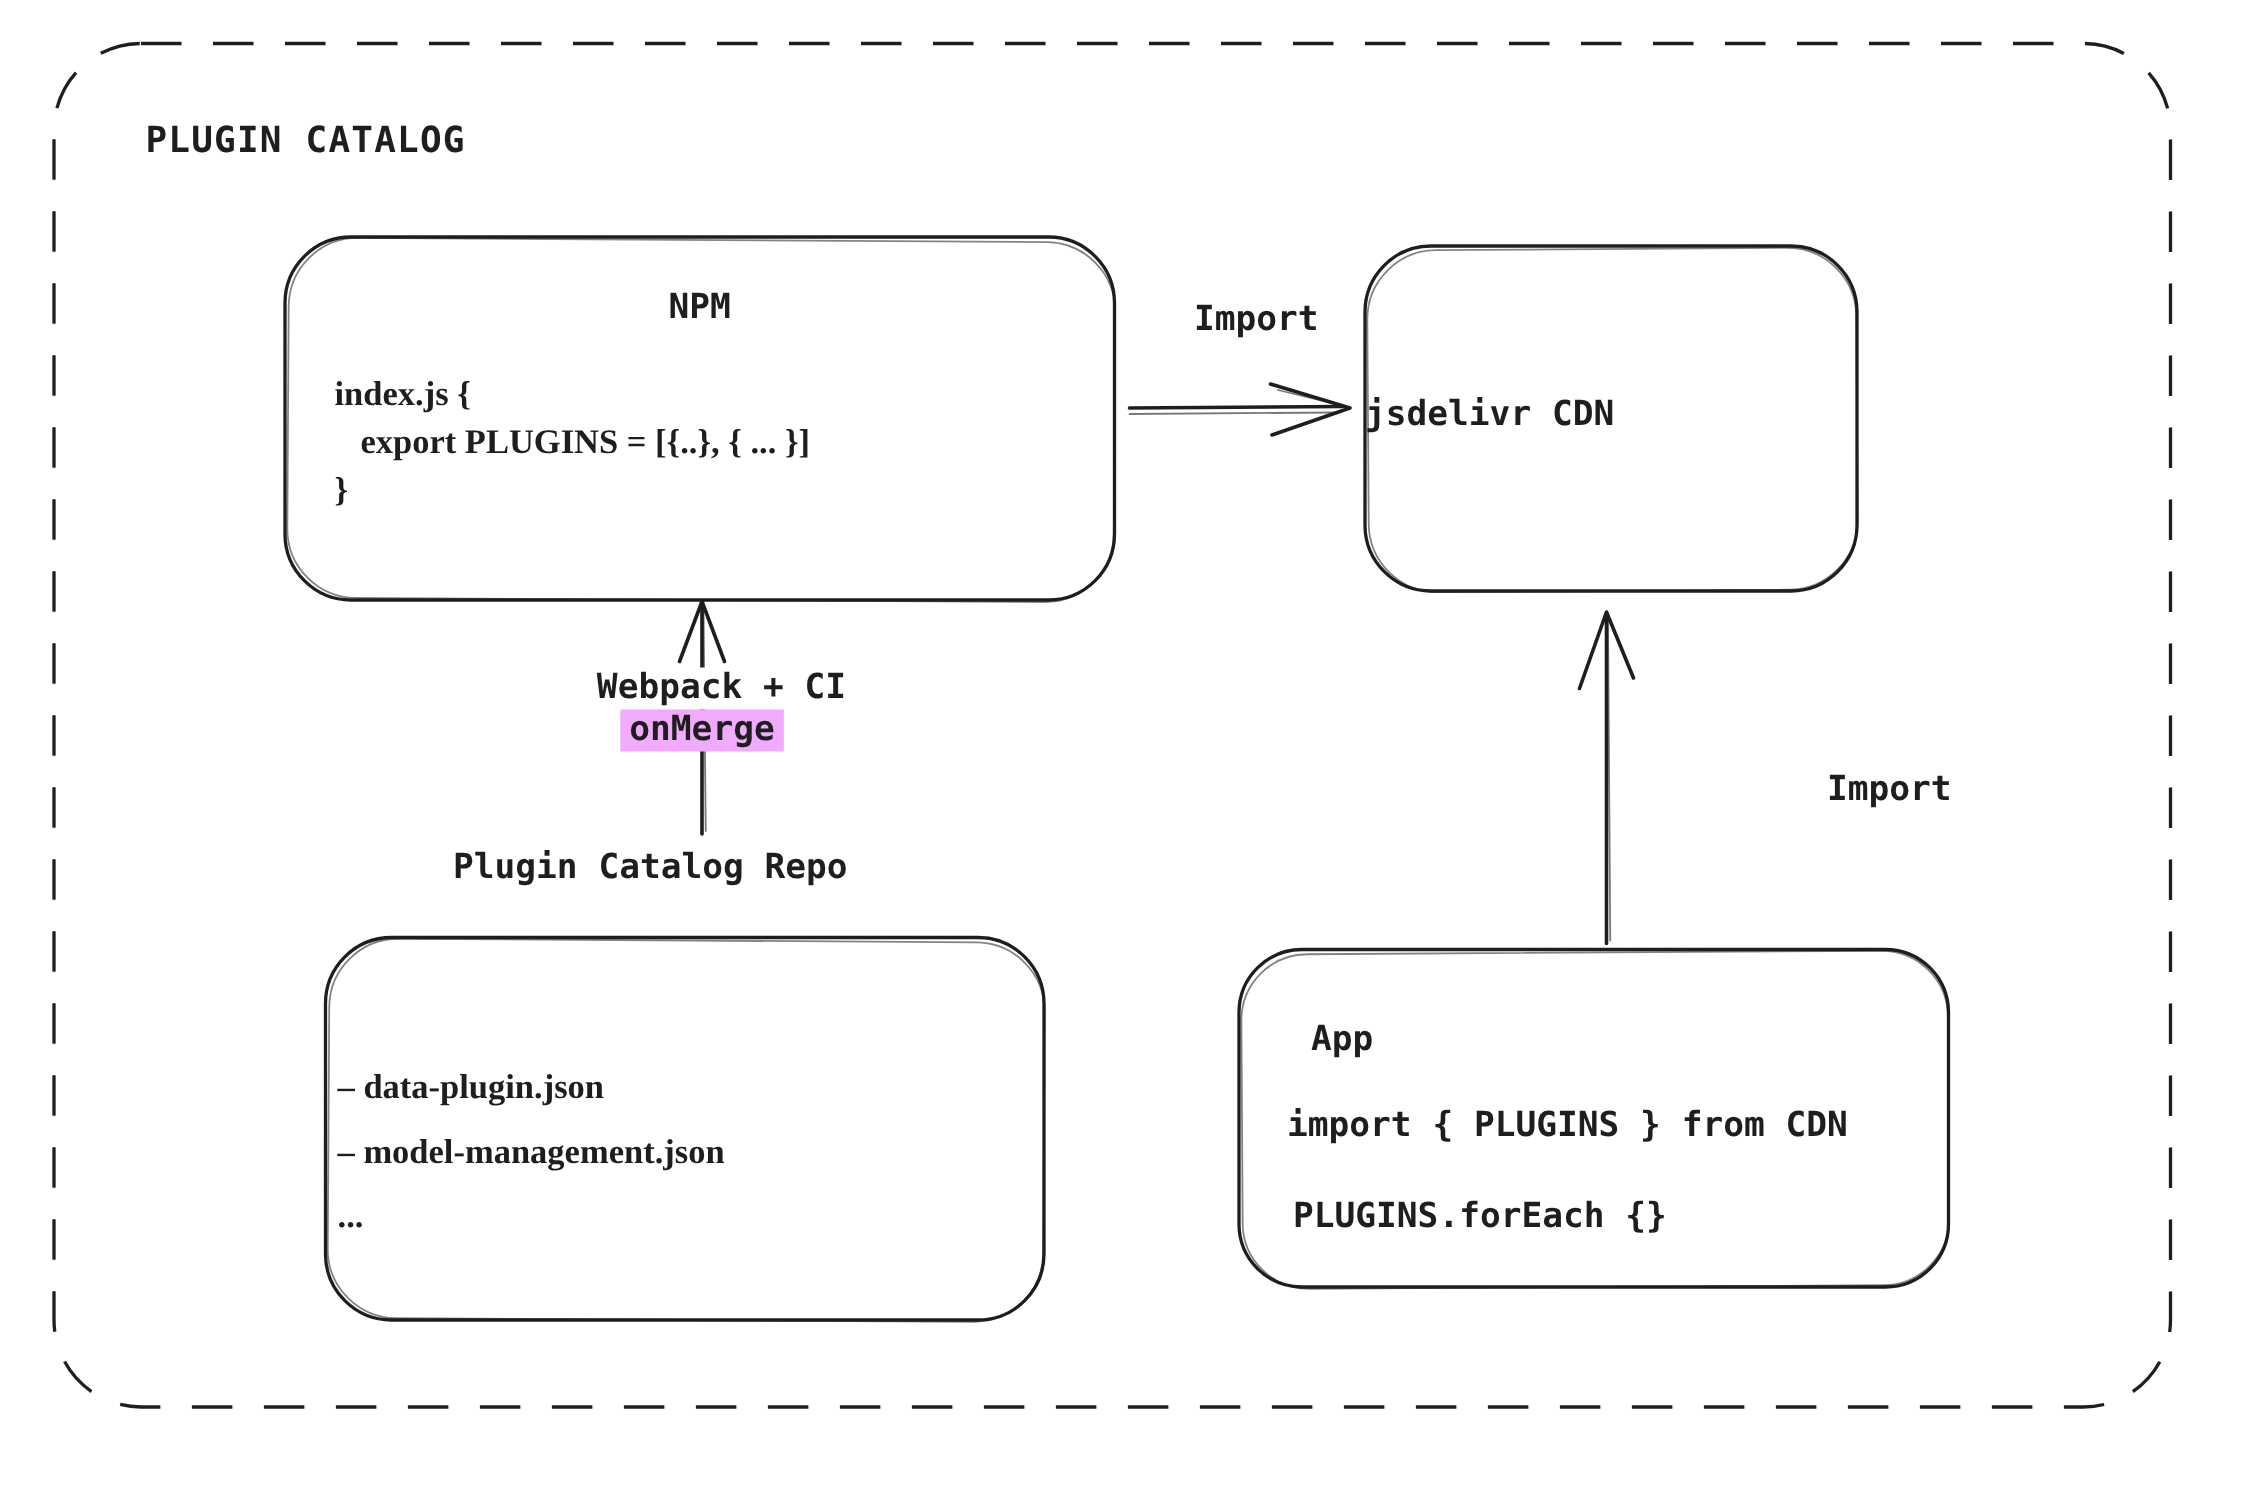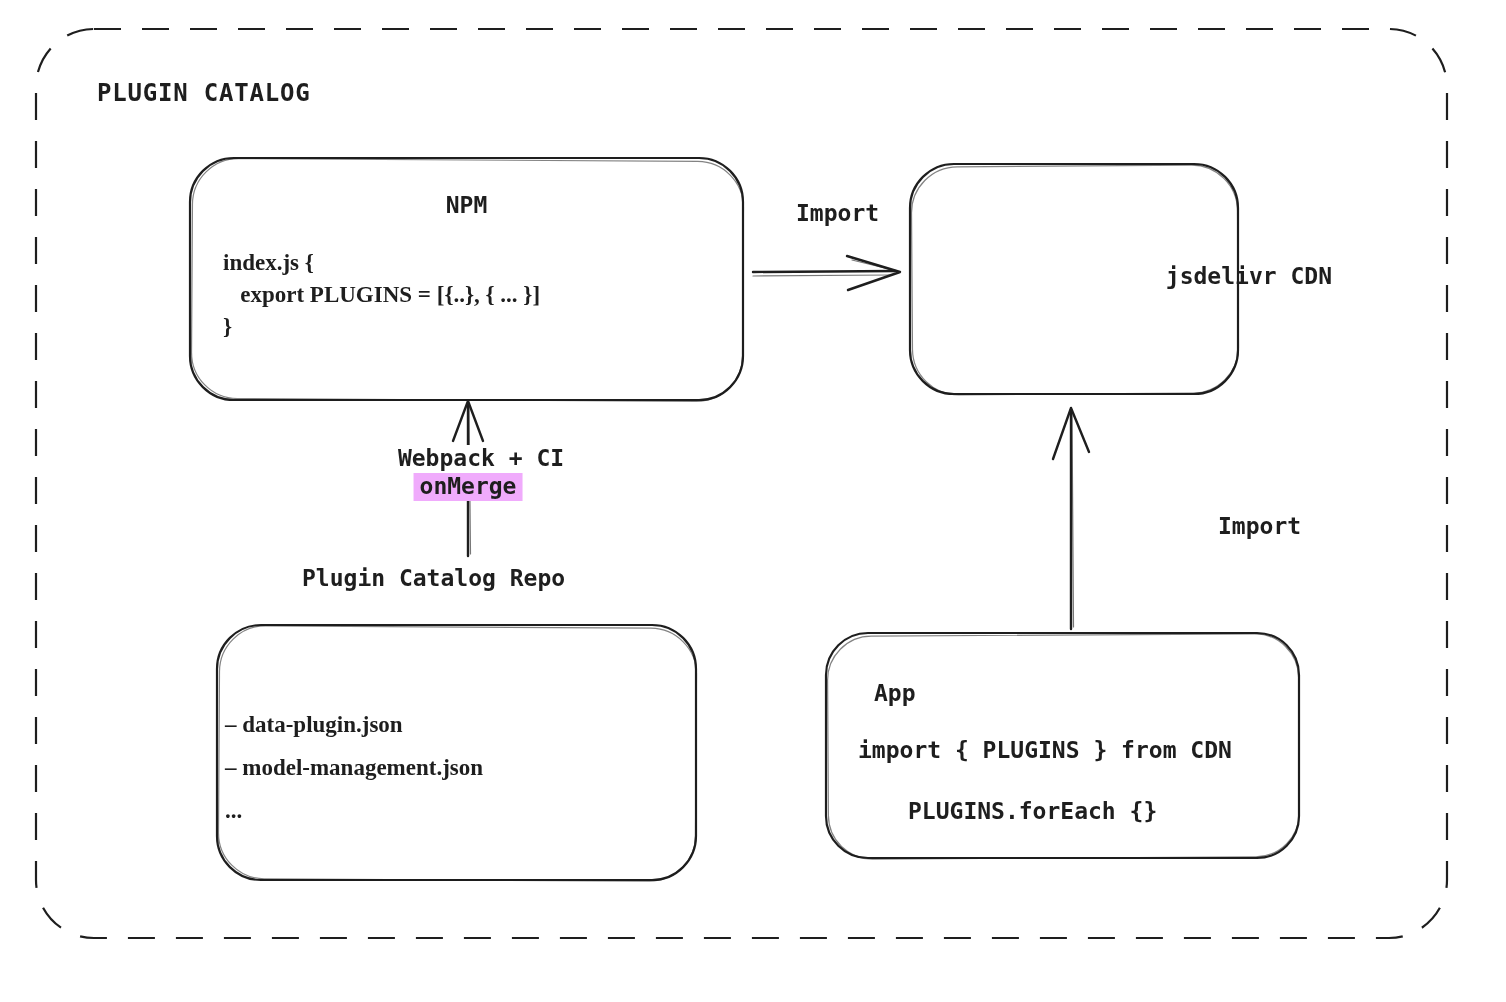--- a/index.html
+++ b/index.html
@@ -78,22 +78,21 @@
     line-height: 32px;
   }
   .cache-label {
     left: 796px;
     top: 200px;
   }
   .cdn-title {
     left: 910px;
     top: 263px;
     width: 398px;
-    text-align: right;
-    padding-left: 24px;
+    text-align: left;
   }
   .build-label-1 {
     left: 468px;
     top: 445px;
     transform: translateX(-50%);
     background: #ffffff;
     padding: 0 6px;
     margin-left: 13px;
   }
   .build-label-2 {
@@ -118,21 +117,20 @@
     top: 680px;
     margin-left: 12px;
   }
   .app-code-1 {
     left: 858px;
     top: 737px;
   }
   .app-code-2 {
     left: 862px;
     top: 798px;
-    margin-left: 46px;
   }
   .import-label {
     left: 1170px;
     top: 513px;
     margin-left: 48px;
   }
 </style>
 </head>
 <body>
 

